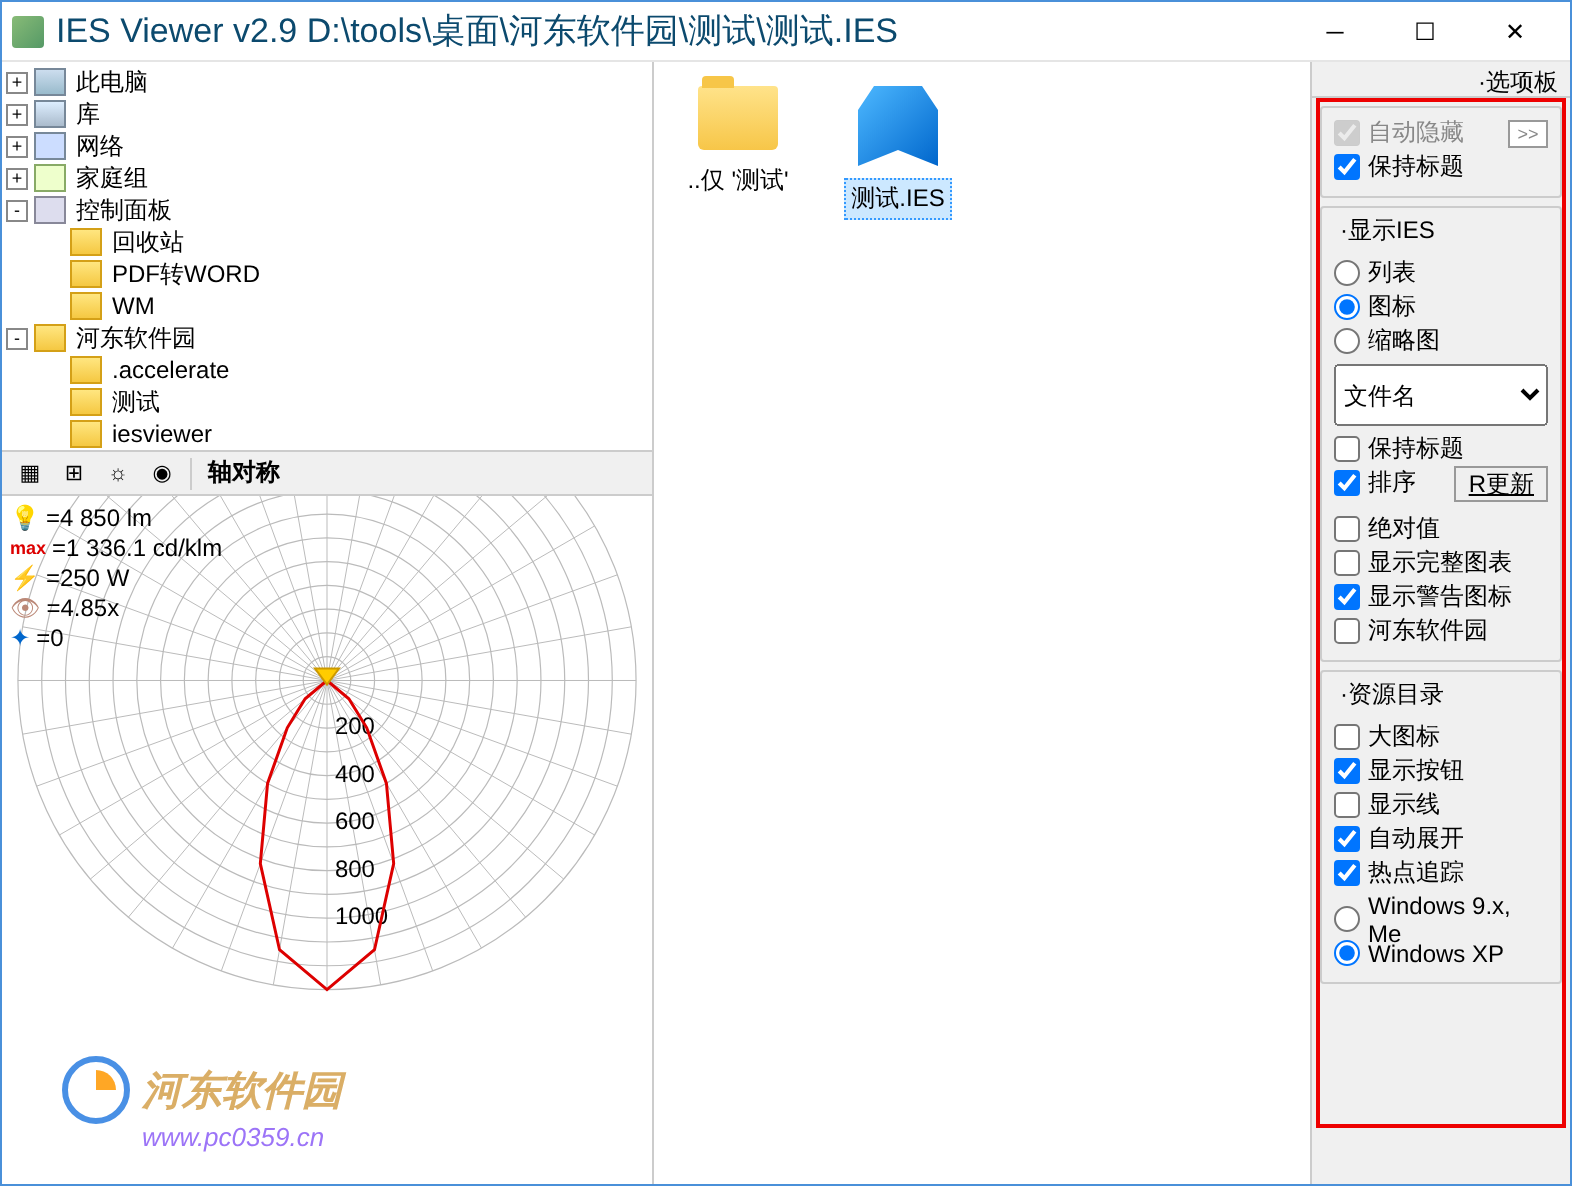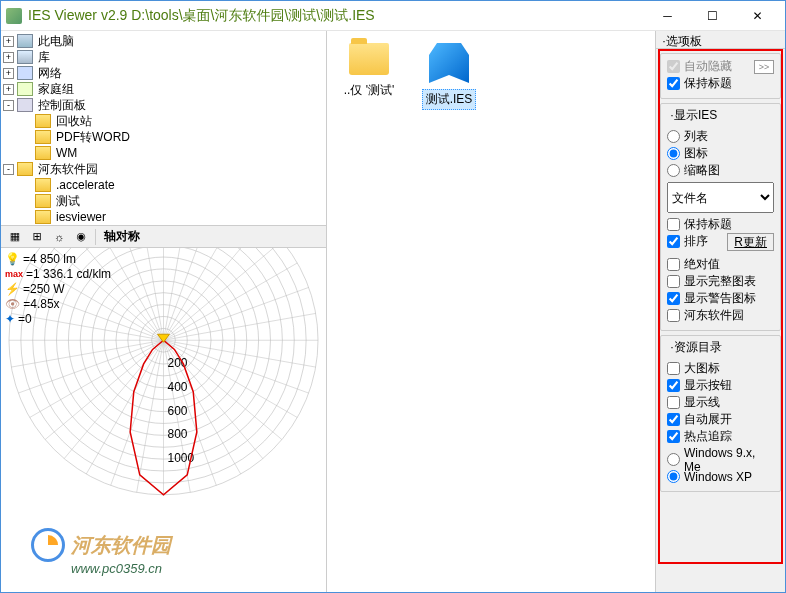--- a/index.html
+++ b/index.html
@@ -1,21 +1,21 @@
 <!DOCTYPE html>
 <html><head>
 <meta charset="utf-8">
 <style>
 * { box-sizing: border-box; margin: 0; padding: 0; font-family: "Microsoft YaHei", "SimSun", Arial, sans-serif; font-size: 12px; }
 body { background: #fff; width: 786px; height: 593px; overflow: hidden; position: relative; border: 1px solid #4a90d9; }
 
 
 .titlebar { height: 30px; background: #fff; display: flex; align-items: center; padding: 0 5px; border-bottom: 1px solid #e5e5e5; }
 .titlebar .icon-app { width: 16px; height: 16px; background: linear-gradient(135deg,#8b7,#596); border-radius: 2px; margin-right: 6px; }
-.titlebar .title { flex: 1; color: #4d7c0f; font-size: 14px; }
+.titlebar .title { flex: 1; color: #0c4a6e; font-size: 17px; }
 .titlebar .winbtns { display: flex; }
 .titlebar .winbtn { width: 45px; height: 28px; display: flex; align-items: center; justify-content: center; color: #000; cursor: pointer; }
 
 
 .main { display: flex; height: calc(100% - 30px); }
 
 
 .left-panel { width: 326px; display: flex; flex-direction: column; border-right: 1px solid #ccc; }
 
 
@@ -61,38 +61,38 @@
 .file-item .folder-icon::before { content: ""; position: absolute; top: -5px; left: 2px; width: 16px; height: 6px; background: #f7c648; border-radius: 2px 2px 0 0; }
 .file-item .ies-icon { width: 40px; height: 40px; background: linear-gradient(135deg,#4db8ff,#0066cc); position: relative; clip-path: polygon(20% 0, 80% 0, 100% 30%, 100% 100%, 50% 80%, 0 100%, 0 30%); }
 .file-item .fname { margin-top: 6px; text-align: center; font-size: 12px; padding: 1px 3px; }
 .file-item.selected .fname { background: #cce8ff; border: 1px dotted #3399ff; }
 
 .info-text { padding: 8px 10px; font-size: 12px; line-height: 16px; font-family: "SimSun", monospace; white-space: pre; }
 
 
 .right-panel { width: 130px; border-left: 1px solid #ccc; display: flex; flex-direction: column; background: #f0f0f0; position: relative; }
 .right-panel .red-box { position: absolute; top: 18px; left: 2px; right: 2px; bottom: 28px; border: 2px solid #e00; pointer-events: none; z-index: 10; }
-.opt-header { height: 18px; background: #f0f0f0; border-bottom: 1px solid #ccc; padding: 2px 6px; font-size: 12px; }
+.opt-header { height: 18px; background: #f0f0f0; border-bottom: 1px solid #ccc; padding: 2px 6px; font-size: 12px; text-align: right; }
 .opt-body { flex: 1; overflow: auto; padding: 4px; }
 .opt-group { border: 1px solid #ccc; margin-bottom: 4px; background: #f0f0f0; padding: 4px 6px 6px; border-radius: 2px; }
 .opt-group-title { font-size: 12px; margin: -10px 0 4px 0; background: #f0f0f0; display: inline-block; padding: 0 3px; }
 .opt-row { display: flex; align-items: center; gap: 4px; height: 17px; font-size: 12px; }
 .opt-row input[type=checkbox], .opt-row input[type=radio] { margin: 0; }
 .opt-row label { cursor: pointer; }
 .opt-row.disabled { color: #888; }
 .opt-expand { margin-left: auto; width: 20px; height: 14px; border: 1px solid #999; background: #fff; font-size: 9px; display: flex; align-items: center; justify-content: center; cursor: pointer; }
 .opt-select { width: 100%; height: 31px; font-size: 12px; margin: 3px 0; }
 .opt-btn { height: 18px; padding: 0 6px; font-size: 12px; border: 1px solid #999; background: #efefef; margin-left: auto; cursor: pointer; text-decoration: underline; }
 
 
 .watermark { position: absolute; left: 30px; bottom: 30px; display: flex; align-items: center; gap: 6px; pointer-events: none; z-index: 100; opacity: 0.85; }
 .watermark .logo { width: 34px; height: 34px; border-radius: 50%; border: 3px solid #2a7de1; position: relative; background: #fff; }
 .watermark .logo::after { content: ""; position: absolute; inset: 4px; border-radius: 50%; background: conic-gradient(#ff9800 0 90deg, transparent 90deg); }
 .watermark .text { color: #d4a04c; font-size: 20px; font-style: italic; font-weight: bold; text-shadow: 1px 1px 0 #fff; }
-.watermark .url { position: absolute; bottom: -14px; left: 40px; color: #14532d; font-size: 13px; font-style: italic; }
+.watermark .url { position: absolute; bottom: -14px; left: 40px; color: #8b5cf6; font-size: 13px; font-style: italic; }
 </style>
 </head>
 <body>
 
 <div class="titlebar">
   <div class="icon-app"></div>
   <div class="title">IES Viewer v2.9     D:\tools\桌面\河东软件园\测试\测试.IES</div>
   <div class="winbtns">
     <div class="winbtn">─</div>
     <div class="winbtn">☐</div>

